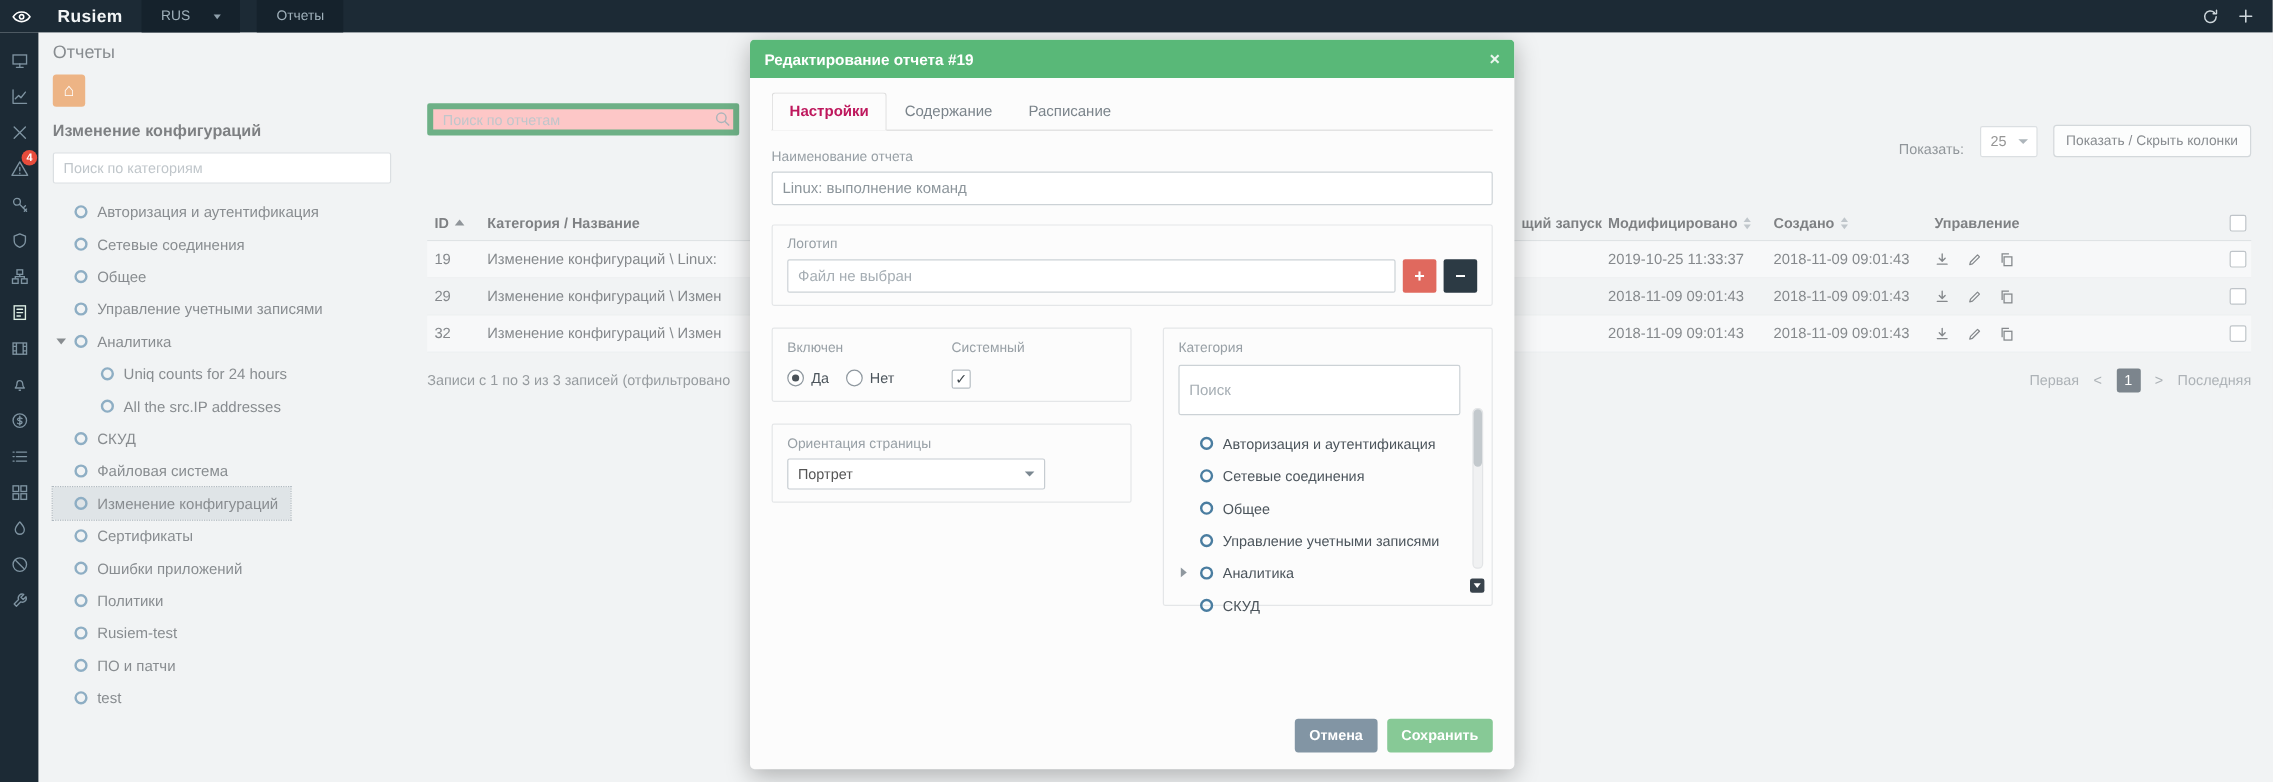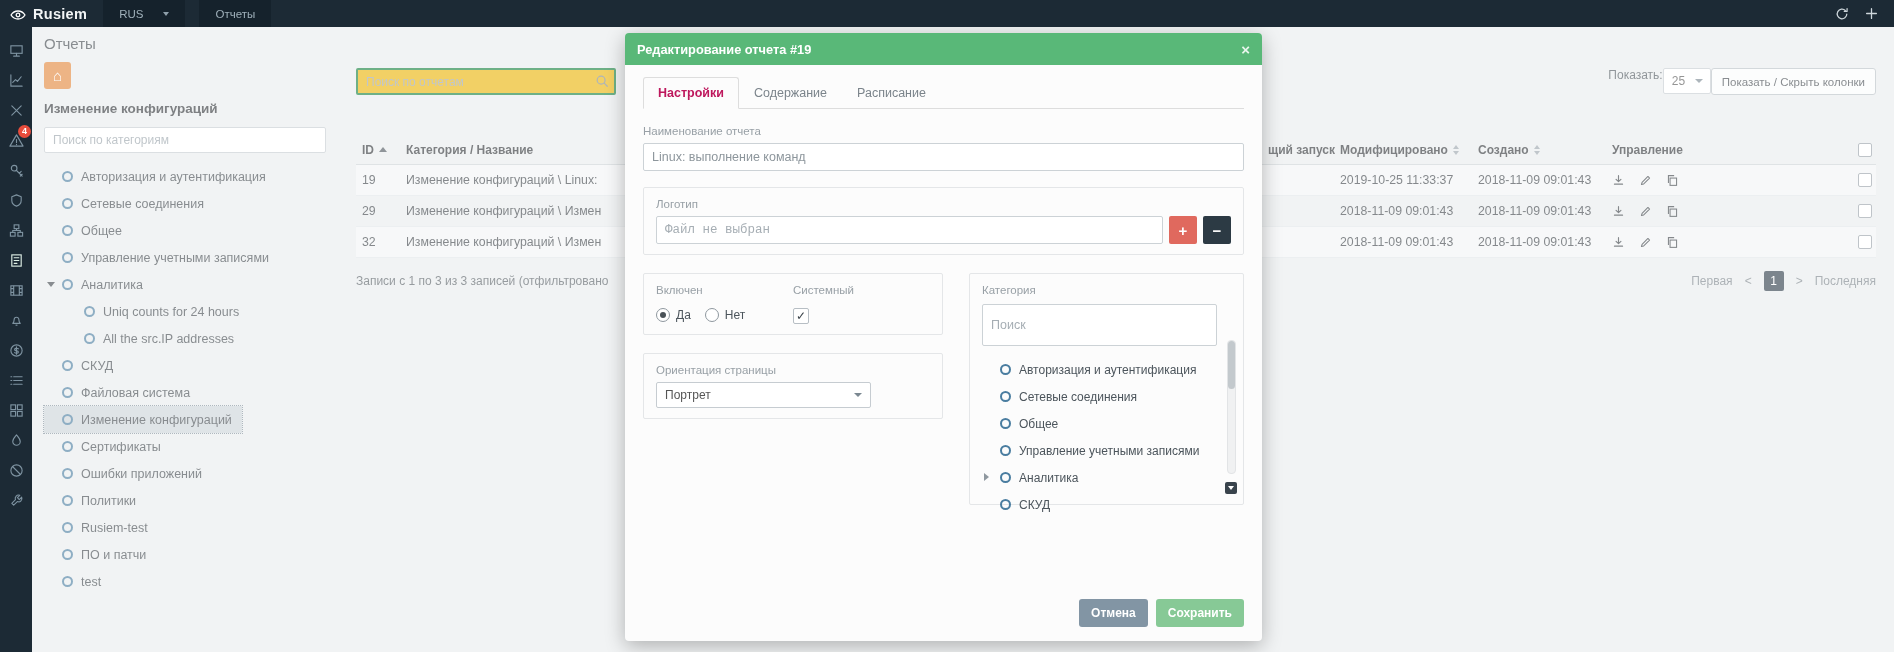--- a/index.html
+++ b/index.html
@@ -6,21 +6,21 @@
   html,body { width:1894px; height:652px; }
   body {
     position: relative; overflow: hidden;
     background:#e9eced;
     font-family:"Liberation Sans", sans-serif;
   }
   svg { display:block; }
 
   
   .navbar{position:absolute;top:0;left:0;width:100%;height:27px;background:#1c2a35;z-index:400;display:flex;align-items:center;color:#cfd8de;}
-  .brand{display:flex;align-items:flex-end;gap:7px;padding:0 16px 0 10px;cursor:pointer;}
+  .brand{display:flex;align-items:center;gap:22px;padding:0 16px 0 10px;cursor:pointer;}
   .brand-text{color:#f2f5f6;font-size:14.5px;font-weight:bold;letter-spacing:.3px;}
   .nav-item{height:100%;display:flex;align-items:center;gap:20px;padding:0 16px;background:#15222c;font-size:11.5px;color:#9fb0ba;cursor:pointer;}
   .nav-item + .nav-item{margin-left:14px;}
   .dd-caret{width:0;height:0;border-left:3.5px solid transparent;border-right:3.5px solid transparent;border-top:4px solid #8fa0ab;}
   .nav-right{margin-left:auto;display:flex;align-items:center;gap:16px;padding-right:16px;}
   .nav-icon{cursor:pointer;color:#cdd6db;}
 
   
   .sidebar{position:absolute;top:27px;left:0;width:32px;bottom:0;background:#1c2a35;z-index:400;display:flex;flex-direction:column;align-items:center;padding-top:8px;}
   .side-icon{position:relative;width:32px;height:30px;display:flex;align-items:center;justify-content:center;color:#7e93a1;cursor:pointer;}
@@ -38,24 +38,24 @@
   .titem{position:relative;display:flex;align-items:center;gap:8px;height:27px;padding-left:18px;padding-right:10px;font-size:12.5px;color:#3f464c;cursor:pointer;width:fit-content;}
   .titem.child{padding-left:40px;}
   .titem.selected{background:#ccd3d8;outline:1px dotted #7f8d98;}
   .tring{width:11px;height:11px;border:2px solid #4a7da0;border-radius:50%;flex:none;background:transparent;}
   .tcaret{position:absolute;left:3px;top:11px;width:0;height:0;border-left:4px solid transparent;border-right:4px solid transparent;border-top:5px solid #3f464c;}
 
   
   .table-panel{position:absolute;left:356px;right:18px;top:68px;z-index:1;}
   .toolbar{display:flex;align-items:center;}
   .search-wrap{position:relative;width:260px;}
-  .search-wrap input{width:100%;height:27px;border:2px solid #15803d;border-radius:2px;padding:0 28px 0 8px;font-size:12px;color:#555;background:#eab308;}
+  .search-wrap input{width:100%;height:27px;border:5px solid #15803d;border-radius:2px;padding:0 28px 0 8px;font-size:12px;color:#555;background:#fca5a5;}
   .search-wrap input::placeholder{color:#9aa4ab;}
   .search-ico{position:absolute;right:7px;top:6px;color:#7b8891;cursor:pointer;}
-  .toolbar-right{margin-left:auto;display:flex;align-items:flex-start;gap:0;}
+  .toolbar-right{margin-left:auto;display:flex;align-items:flex-end;gap:13px;margin-top:36px;}
   .show-label{font-size:12px;color:#4c555c;}
   .select-box{height:26px;background:#fff;border:1px solid #c6ccd1;border-radius:2px;display:flex;align-items:center;justify-content:space-between;padding:0 8px;font-size:12px;color:#555;gap:10px;cursor:pointer;}
   .select-box .caret{width:0;height:0;border-left:4px solid transparent;border-right:4px solid transparent;border-top:4px solid #7b8891;}
   .sb-small{width:48px;}
   .cols-btn{height:27px;border:1px solid #b9c0c6;background:#fbfcfc;border-radius:3px;padding:0 10px;font-size:11.5px;color:#3f464c;cursor:pointer;}
 
   .thead{position:relative;height:30px;margin-top:40px;border-bottom:1px solid #ccd2d6;font-weight:bold;font-size:12px;color:#2f3337;}
   .th,.td{position:absolute;top:0;height:100%;display:flex;align-items:center;gap:5px;}
   .c-id{left:6px;} .c-name{left:50px;white-space:nowrap;} .c-next{left:912px;} .c-mod{left:984px;} .c-created{left:1122px;} .c-mgmt{left:1256px;} .c-cb{right:4px;}
   .trow{position:relative;height:31px;border-bottom:1px solid #e1e5e8;font-size:12.3px;color:#3a4046;}
@@ -82,21 +82,21 @@
   .tabs{display:flex;border-bottom:1px solid #ddd;}
   .tab{padding:8px 14px;font-size:12.5px;color:#7b848b;cursor:pointer;border:1px solid transparent;margin-bottom:-1px;}
   .tab.active{color:#be185d;background:#fcfcfc;border-color:#ddd #ddd #fcfcfc;border-radius:3px 3px 0 0;font-weight:bold;}
   .fgroup{margin-top:16px;}
   .flabel{font-size:11.5px;color:#98a0a6;margin-bottom:6px;}
   .finput{width:100%;height:28px;border:1px solid #ccd2d6;border-radius:2px;background:#fff;padding:0 8px;font-size:12.5px;color:#8d969c;}
   .finput::placeholder{color:#a6aeb4;}
   .box{border:1px solid #e4e6e8;border-radius:2px;padding:10px 12px;background:#fcfcfc;}
   .logo-box{margin-top:16px;}
   .logo-row{display:flex;gap:6px;align-items:center;}
-  .logo-row .finput{flex:1;font-family:Liberation Mono, monospace;}
+  .logo-row .finput{flex:1;}
   .sq-btn{width:28px;height:28px;border:none;border-radius:2px;color:#fff;font-size:15px;font-weight:bold;cursor:pointer;display:flex;align-items:center;justify-content:center;}
   .sq-btn.add{background:#e0695e;}
   .sq-btn.rem{background:#2c3a44;}
   .cols{display:flex;gap:26px;margin-top:18px;align-items:flex-start;}
   .col-left{width:300px;display:flex;flex-direction:column;gap:18px;}
   .toggles{display:flex;}
   .tg-col{width:50%;}
   .radio-row{display:flex;align-items:center;gap:6px;margin-top:12px;}
   .radio{width:14px;height:14px;border:1px solid #8f989f;border-radius:50%;background:#fff;position:relative;cursor:pointer;flex:none;}
   .radio.checked::after{content:"";position:absolute;left:3px;top:3px;width:6px;height:6px;border-radius:50%;background:#4a5258;}

